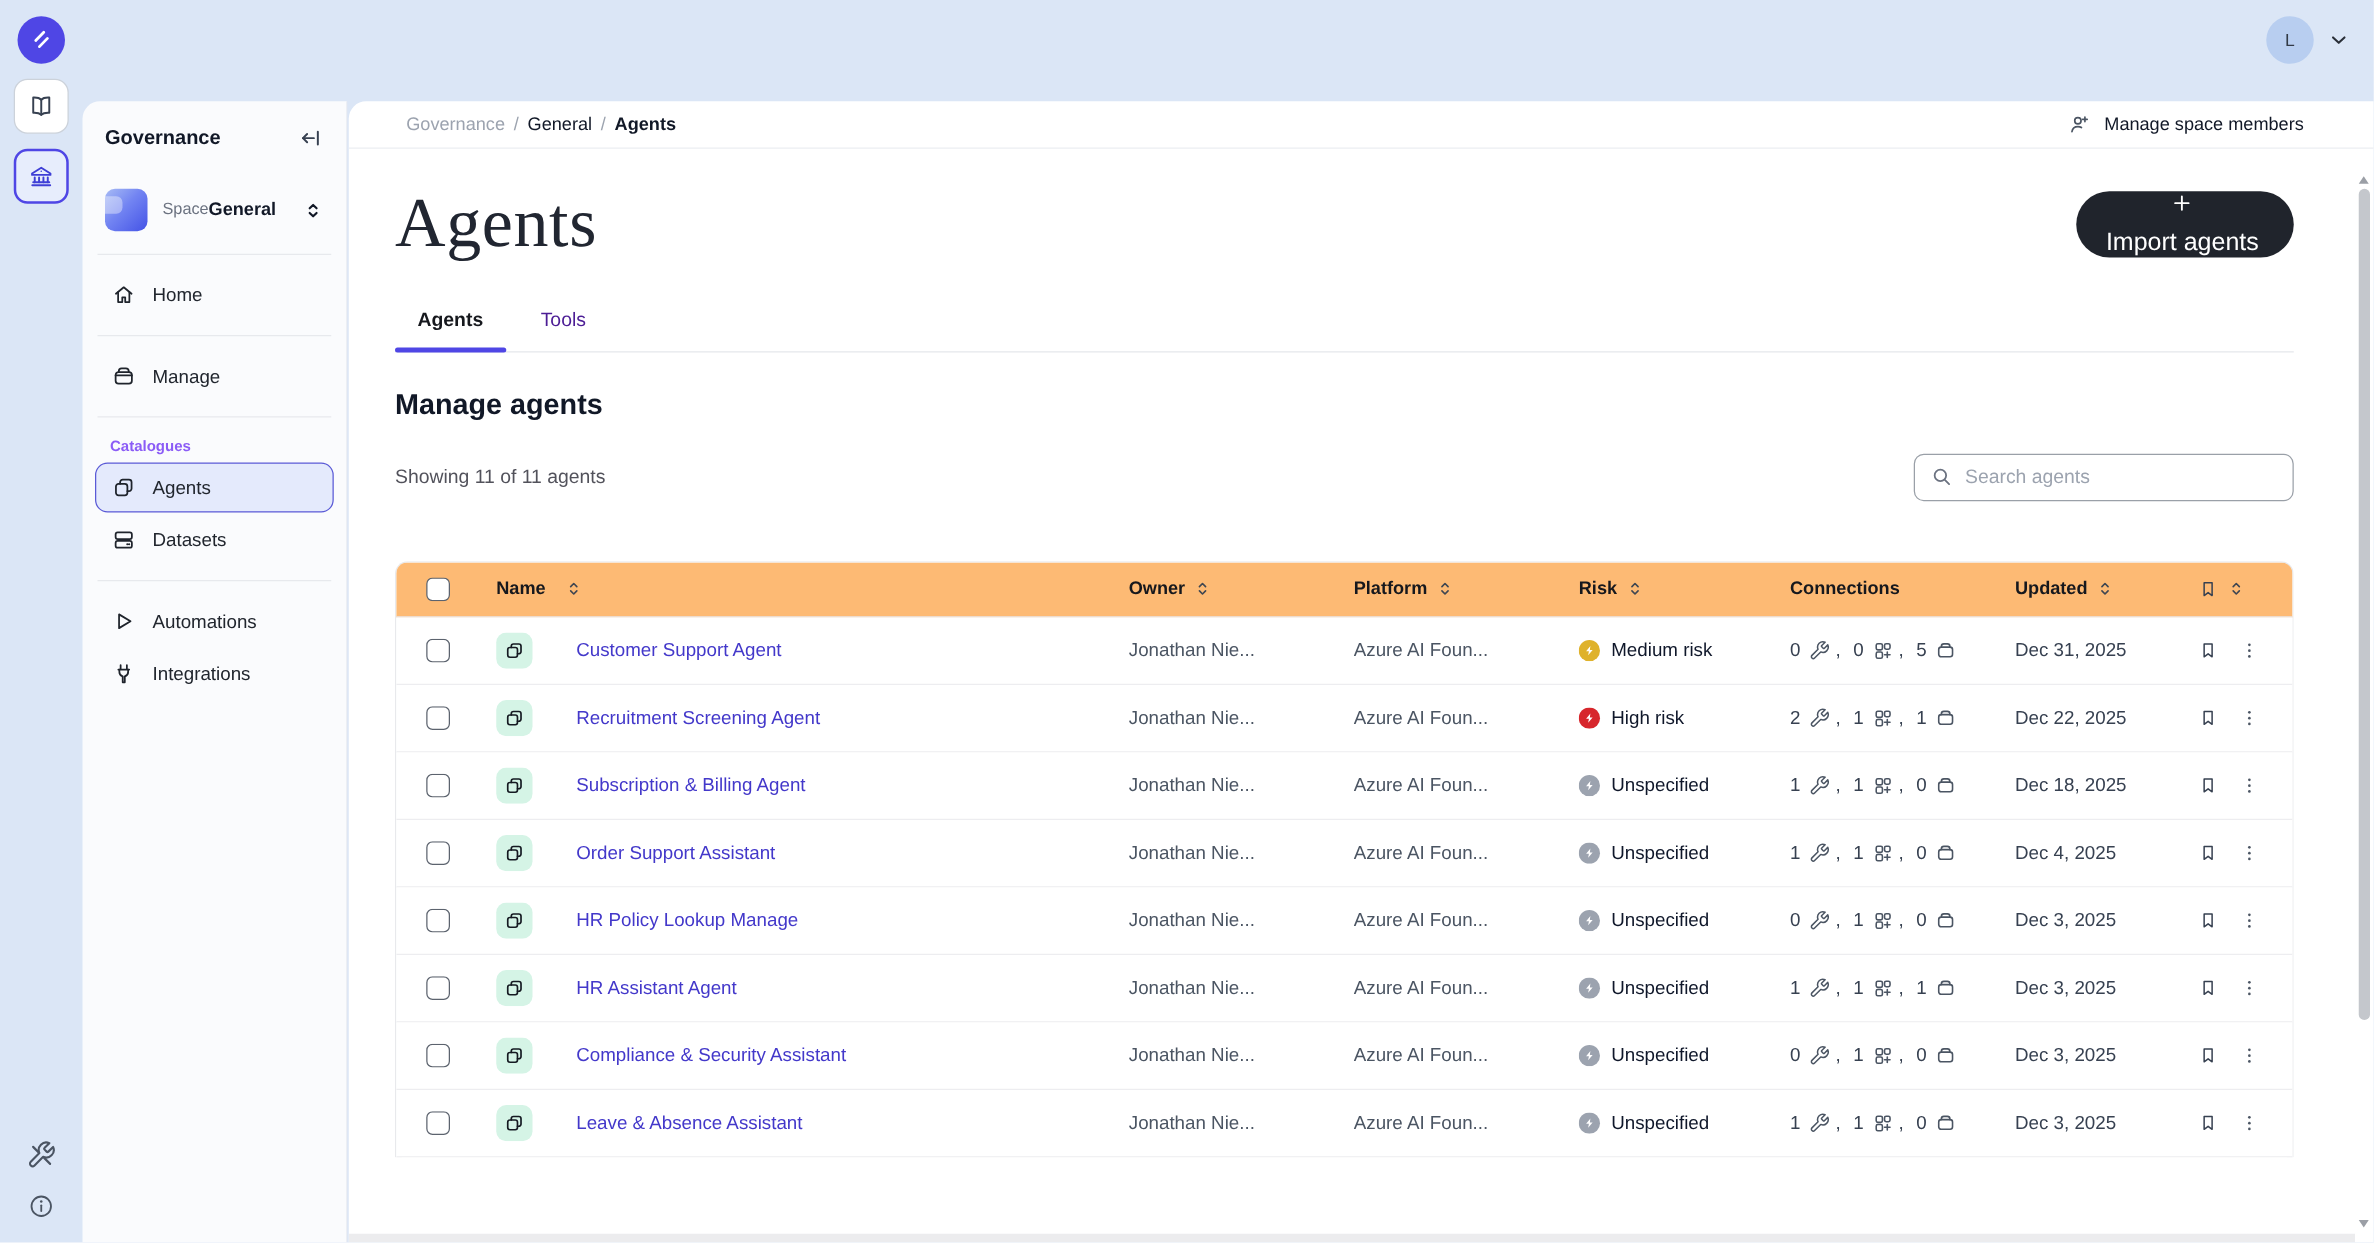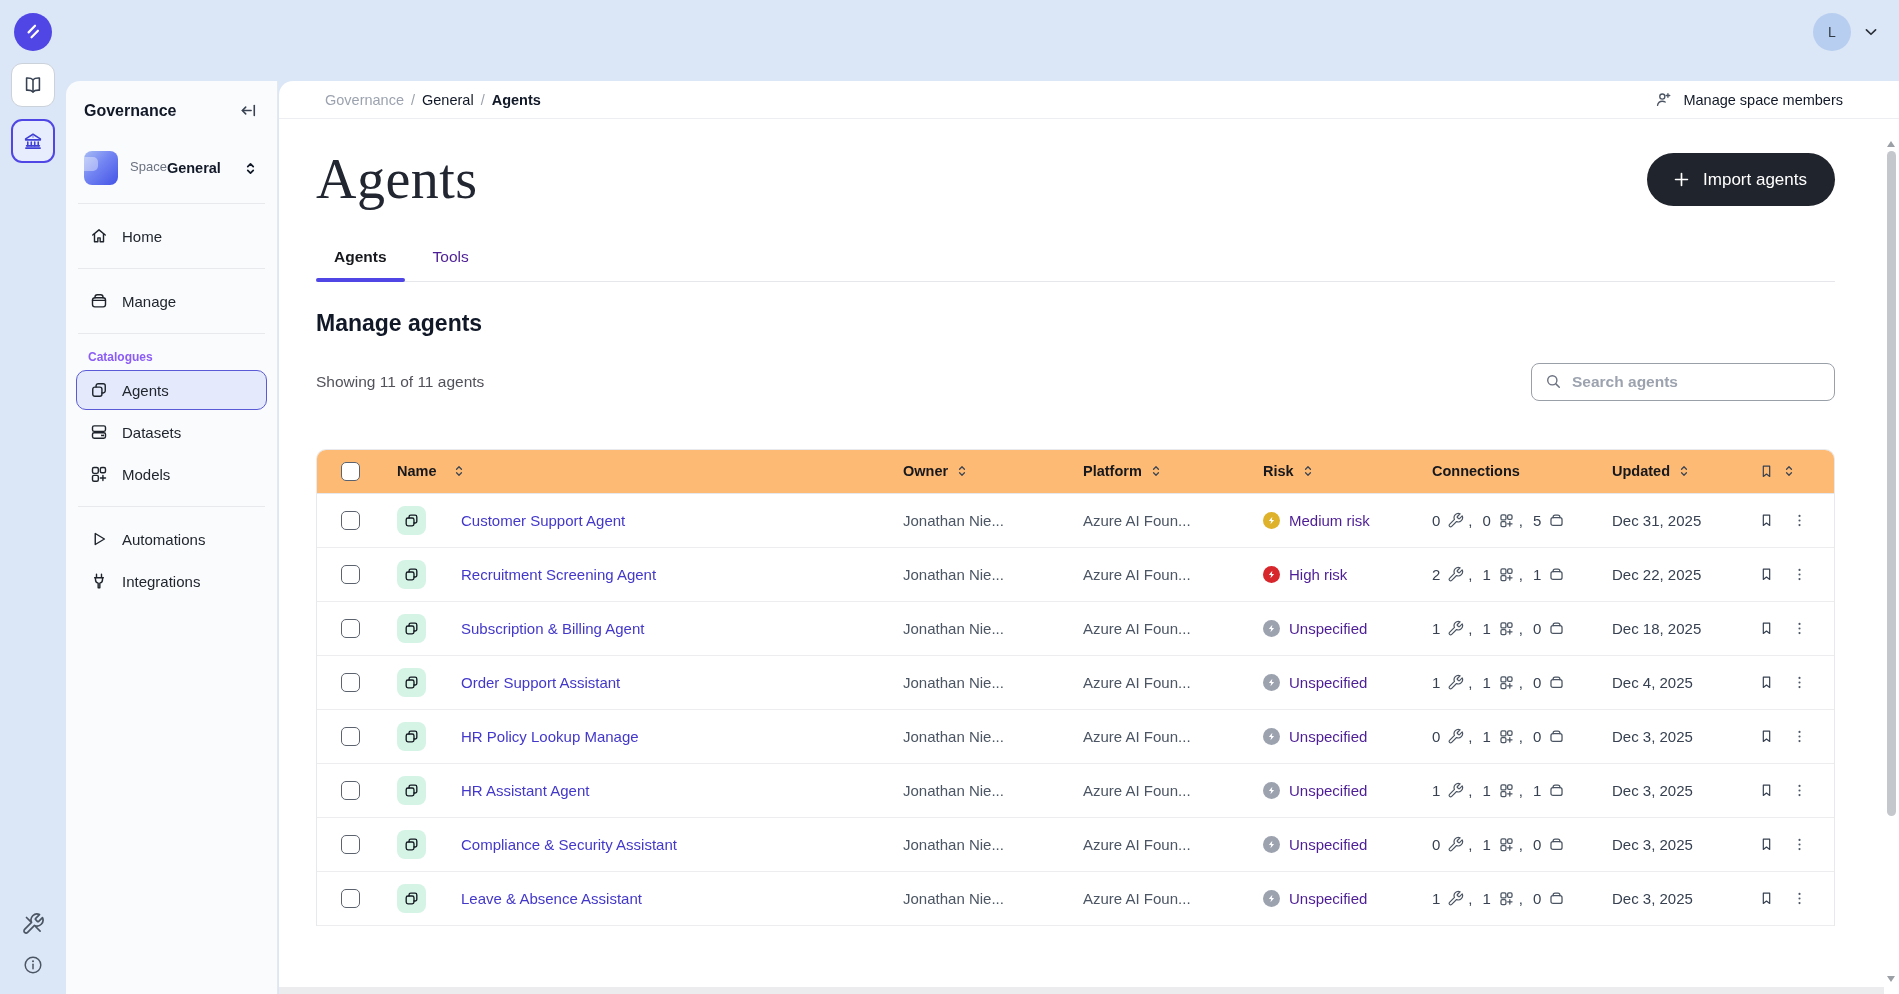--- a/index.html
+++ b/index.html
@@ -45,50 +45,50 @@
   .main-header { height:38px; display:flex; align-items:center; justify-content:space-between; padding:0 56px 0 46px; border-bottom:1px solid #eceef2; }
   .breadcrumb { font-size:14.5px; color:#9ca3af; display:flex; gap:7px; }
   .crumb-mid { color:#111827; }
   .crumb-last { color:#111827; font-weight:700; }
   .members-btn { display:flex; align-items:center; gap:10px; font-size:14.5px; color:#111827; cursor:pointer; }
   .members-btn svg { color:#4b5563; }
 
   .content { padding:0 64px 0 37px; }
   .title-row { display:flex; align-items:flex-start; justify-content:space-between; margin-top:30px; }
   .page-title { font-family:"Liberation Serif", serif; font-weight:400; font-size:56px; line-height:1.1; color:#212631; letter-spacing:.5px; }
-  .import-btn { margin-top:4px; height:53px; padding:0 28px 0 24px; border:none; border-radius:27px; background:#20242c; color:#fff; font-size:17px; font-family:"Liberation Sans",sans-serif; display:flex; align-items:center; gap:11px; cursor:pointer; }
+  .import-btn { margin-top:4px; height:53px; padding:0 28px 0 24px; border:none; border-radius:27px; background:#20242c; color:#fff; font-size:20px; font-family:"Liberation Sans",sans-serif; display:flex; align-items:center; gap:11px; cursor:pointer;flex-direction:column; }
   .page-desc { margin-top:16px; font-size:16.5px; color:#374151; }
 
   .tabs { display:flex; gap:10px; margin-top:37px; border-bottom:1px solid #e5e7eb; }
   .tab { padding:0 18px 15px 18px; font-size:15.5px; color:#4c1d95; cursor:pointer; position:relative; }
   .tab.active { color:#16181d; font-weight:700; }
   .tab.active:after { content:""; position:absolute; left:0; right:0; bottom:-1px; height:3.5px; background:#4f46e5; border-radius:2px; }
 
   .section-title { margin-top:28px; font-size:23px; font-weight:700; color:#111827; }
   .list-toolbar { display:flex; align-items:center; justify-content:space-between; margin-top:26px; }
   .showing { font-size:15.5px; color:#52525b; }
   .search-box { width:304px; height:38px; border:1px solid #9aa0a8; border-radius:8px; display:flex; align-items:center; gap:9px; padding:0 12px; background:#fff; }
   .search-box svg { color:#6b7280; flex:none; }
-  .search-box input { border:none; outline:none; font-size:15.5px; color:#111827; width:100%; font-family:"Liberation Sans",sans-serif; background:transparent;font-weight:bold; }
+  .search-box input { border:none; outline:none; font-size:15.5px; color:#111827; width:100%; font-family:"Liberation Sans",sans-serif; background:transparent; }
   .search-box input::placeholder { color:#9ca3af; }
 
   
   .table { margin-top:48px; border:1px solid #e8e9ec; border-bottom:none; border-radius:10px 10px 0 0; overflow:hidden; }
   .thead, .trow { display:grid; grid-template-columns: 58px minmax(0,1fr) 180px 180px 169px 180px 146px 76px; align-items:center; }
   .thead { height:44px; background:#fdba74; border-bottom:1px solid #e7e8eb; }
   .th { display:flex; align-items:center; gap:7px; font-size:14.5px; font-weight:700; color:#16181d; }
   .sort-ic { color:#3f4651; }
   .trow { height:54px; border-bottom:1px solid #ededf0; background:#fff; }
   .cell { font-size:15px; color:#4b5563; white-space:nowrap; overflow:hidden; }
   .c-check { padding-left:24px; }
   .checkbox { width:19px; height:19px; border:1.6px solid #5c636e; border-radius:5px; background:#fff; display:block; cursor:pointer; }
   .c-name { display:flex; align-items:center; gap:15px; padding-left:22px; }
   .agent-chip { width:29px; height:29px; border-radius:8px; background:#d5f4e6; display:flex; align-items:center; justify-content:center; flex:none; color:#151a22; }
   .agent-link { font-size:15px; color:#4338ca; text-decoration:none; font-weight:500; cursor:pointer;margin-left:20px; }
-  .c-risk { display:flex; align-items:center; gap:9px; color:#4c1d95; }
+  .c-risk { display:flex; align-items:center; gap:9px; color:#0f172a; }
   .risk-badge { width:17px; height:17px; border-radius:50%; display:flex; align-items:center; justify-content:center; flex:none; }
   .risk-badge.medium { background:#dfb22b; }
   .risk-badge.high { background:#d7262c; }
   .risk-badge.unspecified { background:#9ca3af; }
   .c-conn { display:flex; align-items:center; gap:4px; color:#374151; }
   .c-conn .conn-ic { color:#4b5563; margin-left:3px; }
   .c-conn .sep { margin-right:6px; }
   .c-updated { color:#374151; }
   .c-actions { display:flex; align-items:center; gap:16px; }
   .bm { color:#374151; cursor:pointer; }
@@ -205,31 +205,20 @@
   </div>
   <div class="nav-item">
     <span class="nav-ic">
       <svg width="20" height="20" viewBox="0 0 24 24" fill="none" stroke="currentColor" stroke-width="1.7" stroke-linecap="round" stroke-linejoin="round">
         <rect x="4.2" y="4.6" width="15.6" height="6.6" rx="2"></rect>
           <rect x="4.2" y="12.8" width="15.6" height="6.6" rx="2"></rect>
         <path d="M15.4 16.1h.01M17.2 16.1h.01" stroke-width="2"></path>
       </svg>
     </span>
     <span>Datasets</span>
-  </div>
-  <div class="nav-item">
-    <span class="nav-ic">
-      <svg width="20" height="20" viewBox="0 0 24 24" fill="none" stroke="currentColor" stroke-width="1.7" stroke-linecap="round" stroke-linejoin="round">
-        <rect x="4.2" y="4.2" width="7" height="7" rx="1.8"></rect>
-          <rect x="13.6" y="4.2" width="6.2" height="6.2" rx="1.8"></rect>
-        <rect x="4.2" y="13.6" width="7" height="7" rx="1.8"></rect>
-          <path d="M16.7 13.6v6.2M13.6 16.7h6.2"></path>
-      </svg>
-    </span>
-    <span>Models</span>
   </div>
   <hr class="side-div">
   <div class="nav-item">
     <span class="nav-ic">
       <svg width="20" height="20" viewBox="0 0 24 24" fill="none" stroke="currentColor" stroke-width="1.7" stroke-linejoin="round">
         <path d="M7.5 5.4v13.2L18.5 12 7.5 5.4Z"></path>
       </svg>
     </span>
     <span>Automations</span>
   </div>

